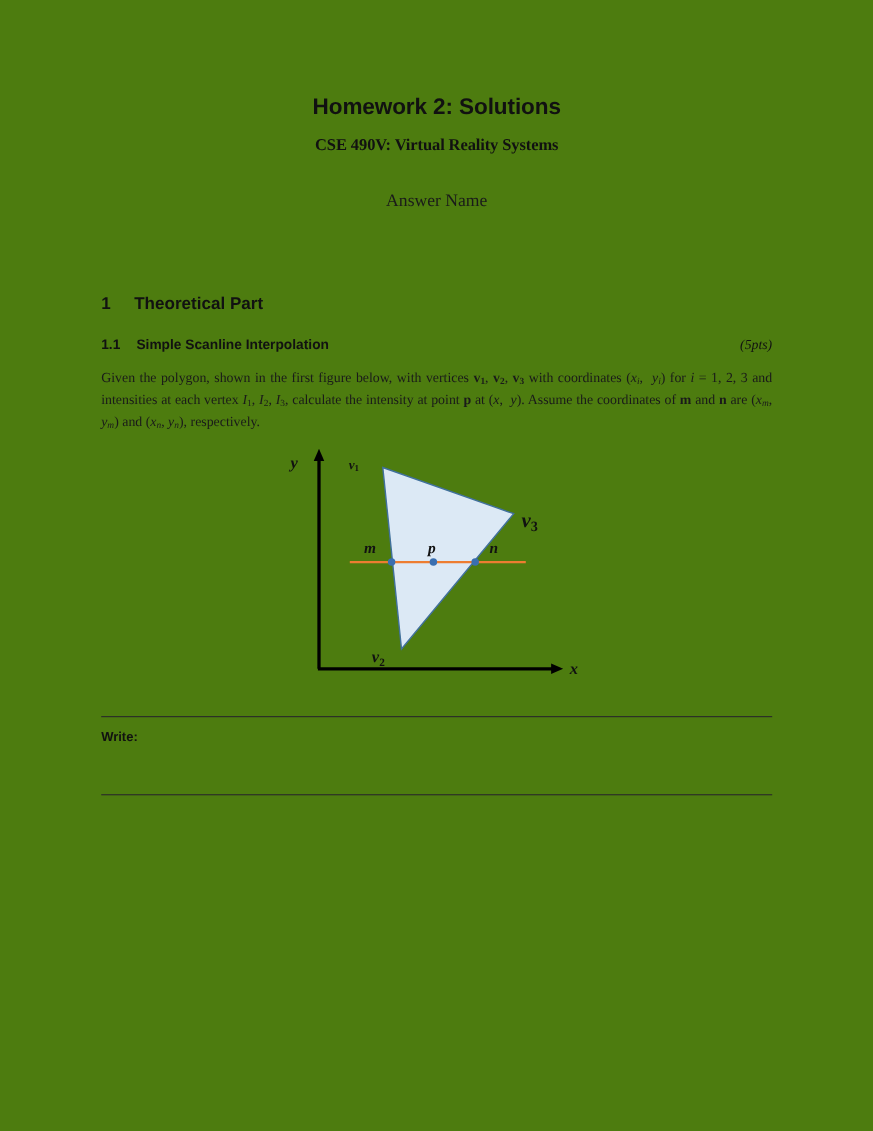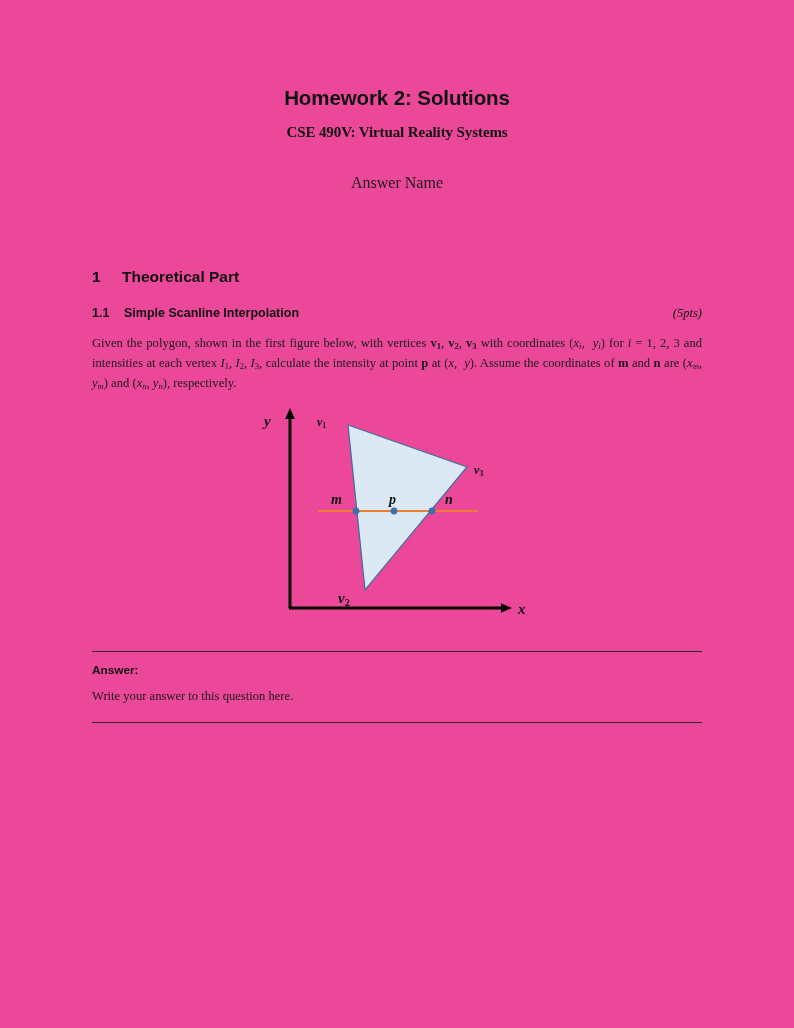--- a/index.html
+++ b/index.html
@@ -14,21 +14,21 @@
     font-family: "Liberation Serif", "DejaVu Serif", serif;
     color: #1a1a1a;
     overflow: hidden;
   }
 
   .page {
     position: absolute;
     left: 0; top: 0;
     width: 794px;
     height: 1028px;
-    background: #ec4899;
+    background: #4d7c0f;
   }
 
   
   .title-block {
     position: absolute;
     left: 0;
     top: 88px;
     width: 794px;
     text-align: center;
   }
@@ -243,28 +243,27 @@
 
     <span class="fig-label" style="left:9px; top:11px; font-size:15px;">y</span>
     <span class="fig-label" style="left:263px; top:199px; font-size:15px;">x</span>
 
     <span class="fig-label" style="left:62px; top:13px; font-size:12px;">
       <span>v</span><span class="sb">1</span>
     </span>
     <span class="fig-label" style="left:83px; top:188px; font-size:15px;">
       <span>v</span><span class="sb">2</span>
     </span>
-    <span class="fig-label" style="left:219px; top:61px; font-size:12px;">
+    <span class="fig-label" style="left:219px; top:61px; font-size:19px;">
       <span>v</span><span class="sb">3</span>
     </span>
 
     <span class="fig-label" style="left:76px; top:90px; font-size:14px;">m</span>
     <span class="fig-label" style="left:134px; top:90px; font-size:14px;">p</span>
     <span class="fig-label" style="left:190px; top:90px; font-size:14px;">n</span>
 
   </div>
 
   <div class="rule" id="rule-top"></div>
-  <div class="answer-label">Answer:</div>
-  <div class="answer-text">Write your answer to this question here.</div>
+  <div class="answer-label">Write:</div>
   <div class="rule" id="rule-bottom"></div>
 
 </div>
 
 </body></html>

